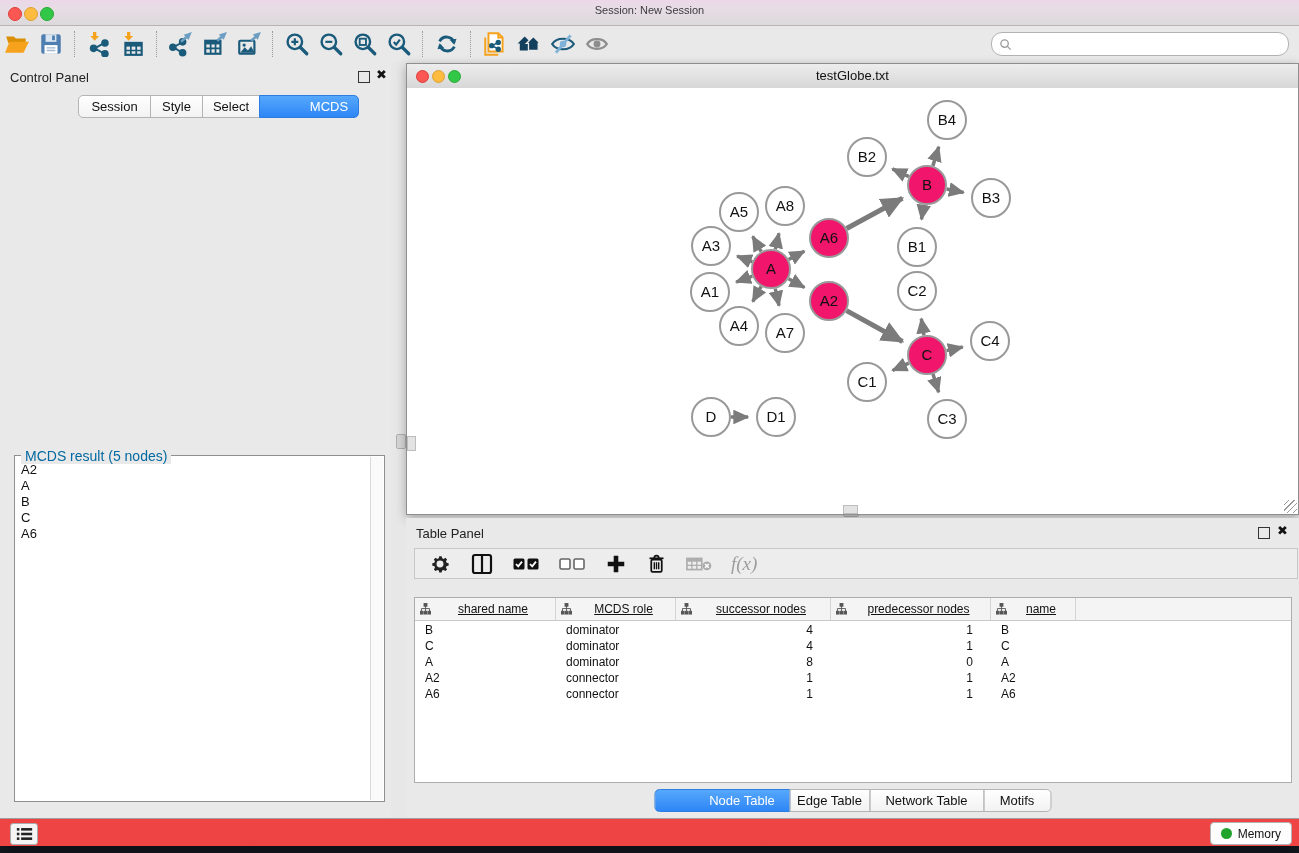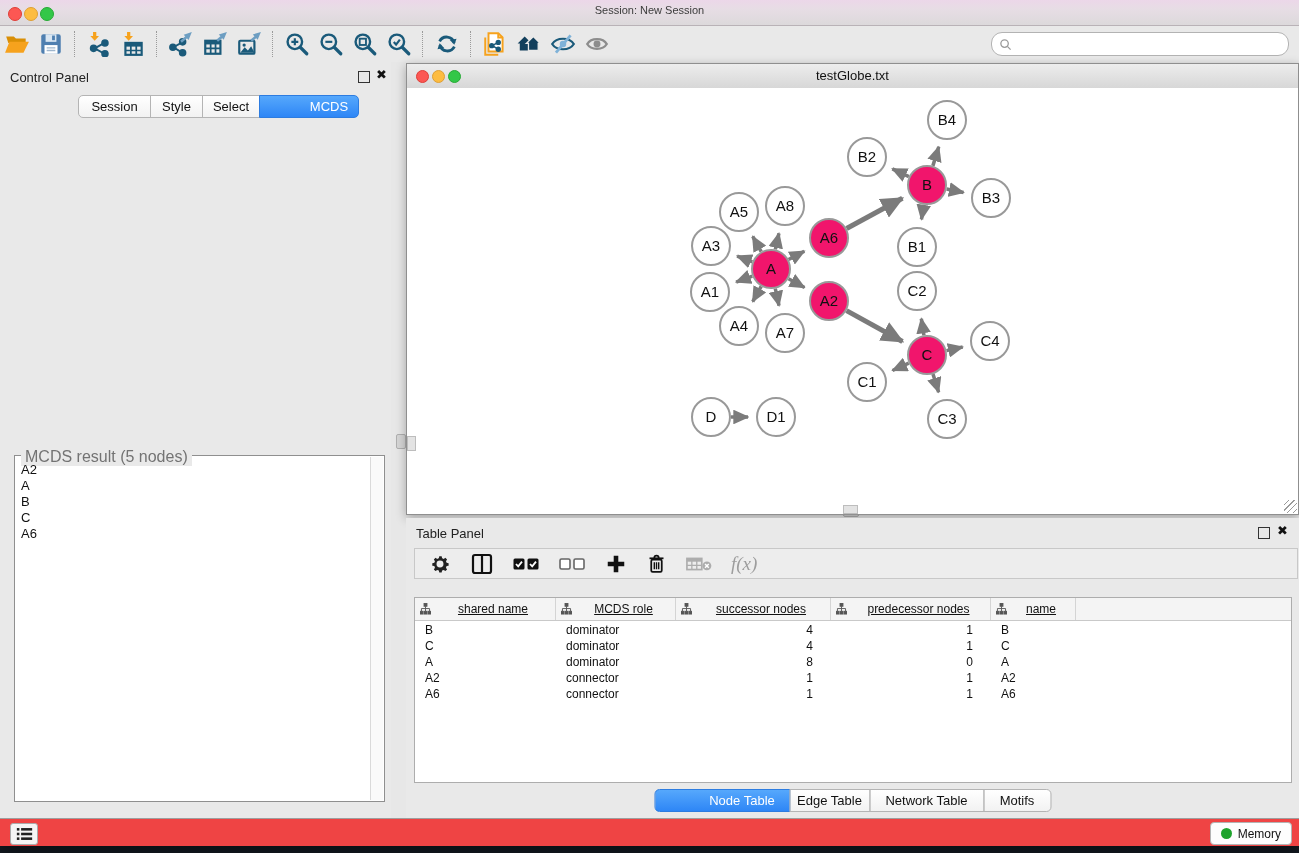--- a/index.html
+++ b/index.html
@@ -53,21 +53,21 @@
   .dd-stepper{position:absolute;right:1px;top:1px;bottom:1px;width:19px;border-radius:3px;
     background:linear-gradient(#5fadfd,#2c84f5);}
   .dd-stepper .up,.dd-stepper .dn{position:absolute;left:50%;transform:translateX(-50%);width:0;height:0;
     border-left:4px solid transparent;border-right:4px solid transparent;}
   .dd-stepper .up{top:4px;border-bottom:5px solid #fff;}
   .dd-stepper .dn{bottom:4px;border-top:5px solid #fff;}
   .cp-btn{position:absolute;top:128px;height:23px;background:linear-gradient(#ffffff,#f1f1f1);
     border:1px solid #b4b4b4;border-radius:5px;font-size:13px;color:#111;text-align:center;line-height:21px;cursor:default;}
   .mcds-group{position:absolute;left:14px;top:393px;width:369px;height:345px;background:#fff;
     border:1px solid #8f8f8f;}
-  .mcds-group-label{position:absolute;left:6px;top:-8px;background:#e9e9e9;padding:0 4px;font-size:16px;color:#737373;}
+  .mcds-group-label{position:absolute;left:6px;top:-8px;background:#e9e9e9;padding:0 4px;font-size:14px;color:#0369a1;}
   .mcds-list{position:absolute;left:2px;top:6px;right:14px;bottom:2px;overflow:hidden;}
   .mcds-item{font-size:13px;color:#111;line-height:16px;padding-left:4px;}
   .mcds-scroll{position:absolute;right:1px;top:1px;bottom:1px;width:12px;background:#fafafa;border-left:1px solid #dadada;}
   
   .right-area{position:absolute;left:391px;top:62px;width:908px;height:756px;background:#e7e7e7;}
   .divider-grip-v{position:absolute;left:396px;top:434px;width:8px;height:13px;background:#d6d6d6;
     border:1px solid #b0b0b0;border-radius:2px;}
   .divider-grip-h{position:absolute;left:843px;top:507px;width:14px;height:8px;background:#d6d6d6;
     border:1px solid #b0b0b0;border-radius:2px;}
   .net-window{position:absolute;left:406px;top:63px;width:893px;height:452px;background:#fff;

